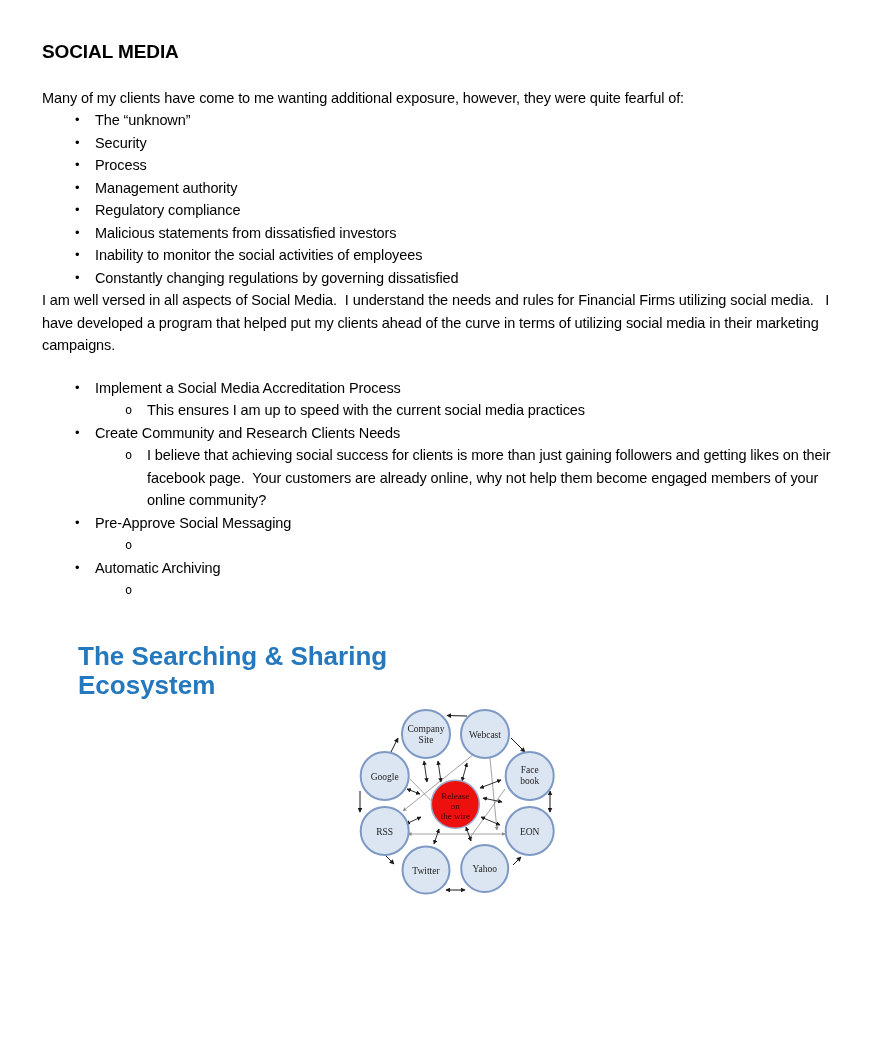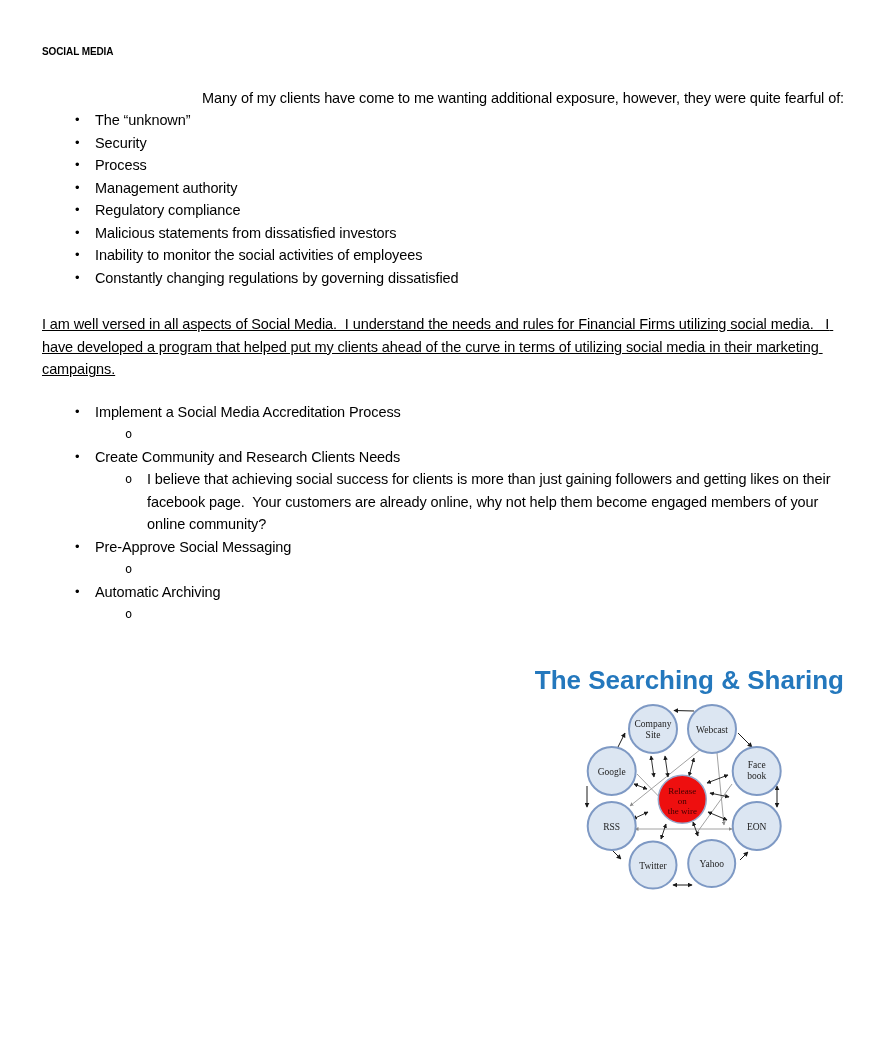--- a/index.html
+++ b/index.html
@@ -6,44 +6,44 @@
   html, body { background: #ffffff; }
   body {
     width: 872px; height: 1058px;
     font-family: "Liberation Sans", sans-serif;
     font-size: 14.5px; line-height: 22.5px;
     letter-spacing: -0.1px;
     color: #000000;
     overflow: hidden;
   }
   .page { padding: 41px 28px 0 42px; }
-  .doc-heading { font-weight: bold; font-size: 10px; line-height: 22.5px; }
-  .intro { margin-top: 23px; white-space: pre-wrap; text-align: right; }
+  .doc-heading { font-weight: bold; font-size: 19px; line-height: 22.5px; }
+  .intro { margin-top: 23px; white-space: pre-wrap; }
   ul { list-style: none; }
   li { display: flex; align-items: flex-start; }
   .mk1 {
     width: 20px; margin-left: 33px; flex: 0 0 20px;
     font-size: 13px; line-height: 22.5px;
   }
   .mk2 {
     width: 22px; margin-left: 83px; flex: 0 0 22px;
     font-family: "DejaVu Sans Mono", monospace;
     font-size: 12px; line-height: 22.5px;
   }
   .li-text { flex: 1 1 auto; white-space: pre-wrap; }
-  .experience { margin-top: 24px; white-space: pre-wrap; text-decoration: underline; }
+  .experience { white-space: pre-wrap; }
   .program { margin-top: 20px; }
   .diagram-block { margin-top: 40px; }
   .diagram-title {
-    text-align: right; padding-left: 36px;
+    text-align: left; padding-left: 36px;
     font-weight: bold; font-size: 26px; line-height: 29px;
     letter-spacing: 0;
     color: #2478bd;
   }
-  .diagram-svg-wrap { text-align: right; padding-left: 68px; margin-top: 3px; }
+  .diagram-svg-wrap { text-align: center; padding-left: 68px; margin-top: 3px; }
   svg { display: inline-block; }
   .node { fill: #dce6f2; stroke: #7e99c4; stroke-width: 2; }
   .center-node { fill: #ee0f0f; stroke: #97a9cc; stroke-width: 1.5; }
   .nlab {
     font-family: "Liberation Serif", serif;
     font-size: 9.5px; fill: #222222;
     text-anchor: middle; letter-spacing: 0;
   }
   .clab {
     font-family: "Liberation Serif", serif;
@@ -100,20 +100,21 @@
 
   <p class="experience">I am well versed in all aspects of Social Media.  I understand the needs and rules for Financial Firms utilizing social media.   I have developed a program that helped put my clients ahead of the curve in terms of utilizing social media in their marketing campaigns.</p>
 
   <ul class="program">
     <li>
         <span class="mk1">•</span>
         <span class="li-text">Implement a Social Media Accreditation Process</span>
       </li>
     <li>
         <span class="mk2">o</span>
+        <span class="li-text">This ensures I am up to speed with the current social media practices</span>
       </li>
 
     <li>
         <span class="mk1">•</span>
         <span class="li-text">Create Community and Research Clients Needs</span>
       </li>
     <li>
         <span class="mk2">o</span>
         <span class="li-text">I believe that achieving social success for clients is more than just gaining followers and getting likes on their facebook page.  Your customers are already online, why not help them become engaged members of your online community?</span>
       </li>
@@ -131,20 +132,21 @@
         <span class="li-text">Automatic Archiving</span>
       </li>
     <li>
         <span class="mk2">o</span>
       </li>
   </ul>
 
   <div class="diagram-block">
     <div class="diagram-title">
       <div>The Searching &amp; Sharing</div>
+      <div>Ecosystem</div>
     </div>
 
     <div class="diagram-svg-wrap">
       <svg width="280" height="213" viewBox="0 0 280 213">
         <defs>
           <marker id="ahb" viewBox="0 0 8 8" refX="7" refY="4" markerWidth="5" markerHeight="5" orient="auto-start-reverse">
             <path d="M0,0 L8,4 L0,8 z" fill="#1a1a1a"></path>
           </marker>
           <marker id="ahg" viewBox="0 0 8 8" refX="7" refY="4" markerWidth="5" markerHeight="5" orient="auto-start-reverse">
             <path d="M0,0 L8,4 L0,8 z" fill="#8a8a8a"></path>

